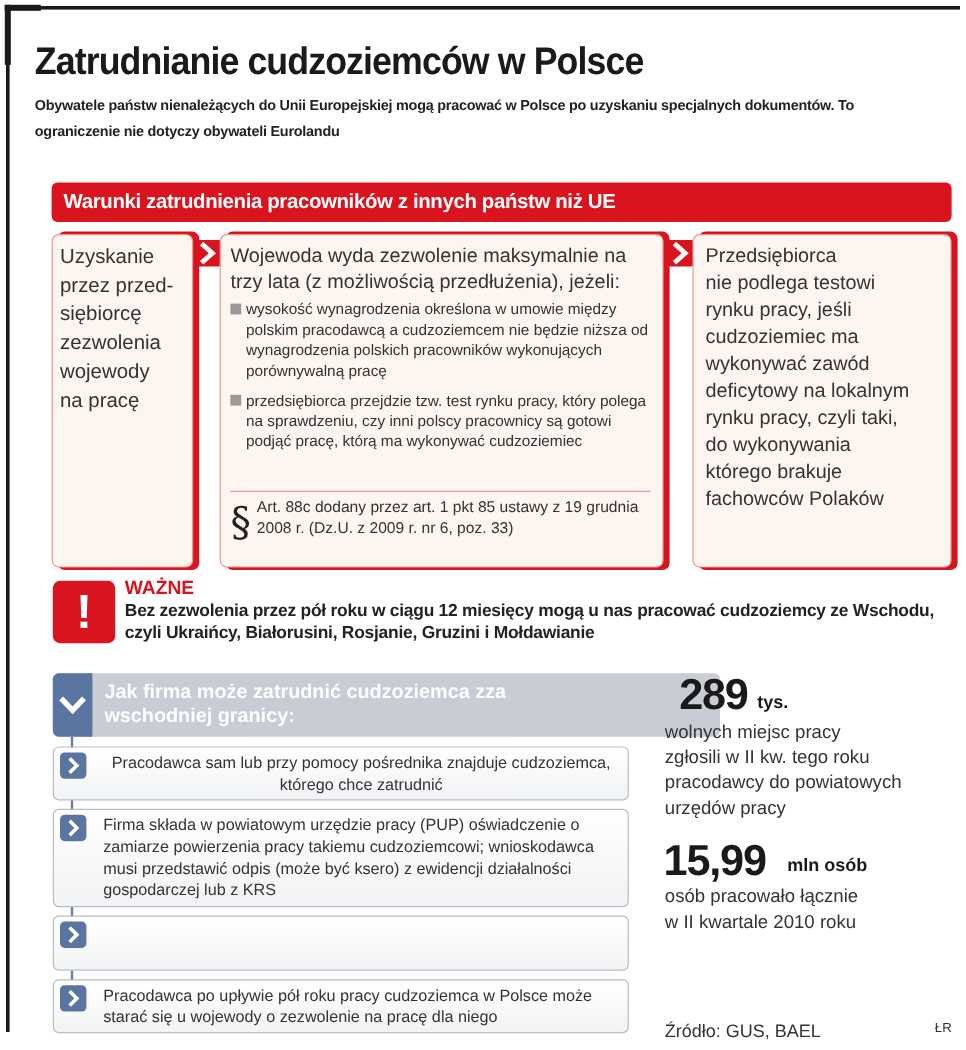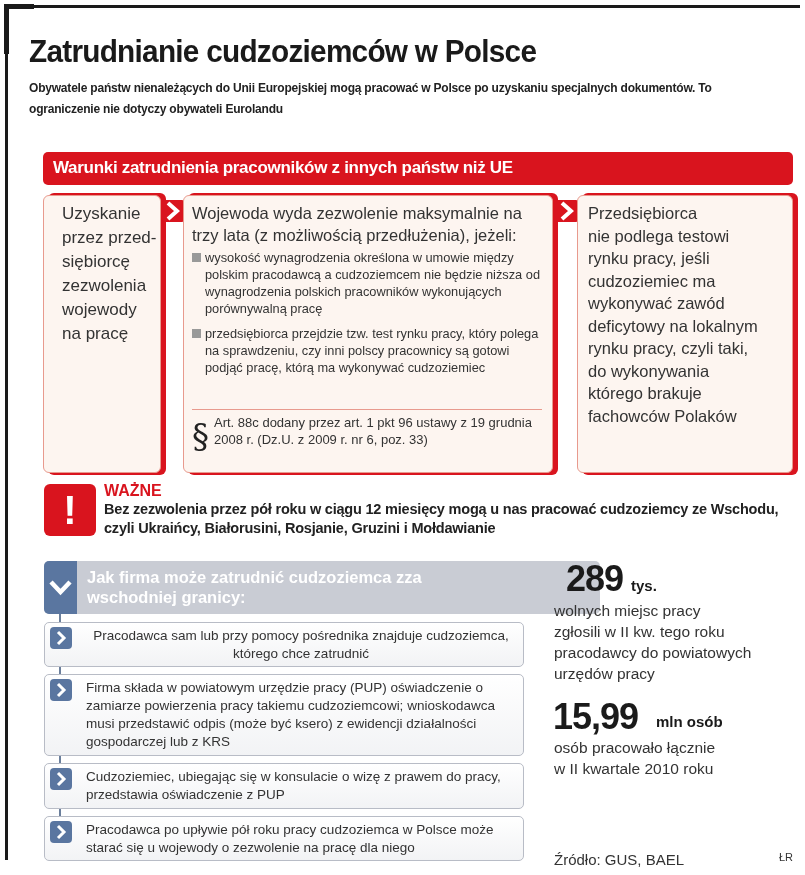--- a/index.html
+++ b/index.html
@@ -70,21 +70,21 @@
 
 <div class="red-bar">
   <span>Warunki zatrudnienia pracowników z innych państw niż UE</span>
 </div>
 
 <div class="panel-shadow" style="left:48px; top:193px; width:118px; height:282px;"></div>
 <div class="panel-shadow" style="left:188px; top:193px; width:370px; height:282px;"></div>
 <div class="panel-shadow" style="left:582px; top:193px; width:216px; height:282px;"></div>
 
 <div class="panel p1">
-  <div class="txt" style="white-space:pre-line;margin-left:12px;">Uzyskanie
+  <div class="txt" style="white-space:pre-line;">Uzyskanie
 przez przed-
 siębiorcę
 zezwolenia
 wojewody
 na pracę</div>
 </div>
 
 <div class="chev-red" style="left:162px; top:200px;">
   <svg width="22" height="22" viewBox="0 0 22 22">
       <path d="M6 3 L15 11 L6 19" stroke="#fff" stroke-width="4" fill="none"></path>
@@ -99,21 +99,21 @@
       <span>wysokość wynagrodzenia określona w umowie między polskim pracodawcą a cudzoziemcem nie będzie niższa od wynagrodzenia polskich pracowników wykonujących porównywalną pracę</span>
     </div>
     <div class="bullet" style="margin-top:8px;">
       <span class="sq"></span>
       <span>przedsiębiorca  przejdzie tzw. test rynku pracy, który polega na sprawdzeniu, czy inni polscy pracownicy są gotowi podjąć pracę, którą ma wykonywać cudzoziemiec</span>
     </div>
   </div>
   <div class="hr"></div>
   <div class="law">
     <span class="para">§</span>
-    <span class="ltxt">Art. 88c dodany przez art. 1 pkt 96 ustawy z 19 grudnia 2008 r. (Dz.U. z 2009 r. nr 6, poz. 33)</span>
+    <span class="ltxt">Art. 88c dodany przez art. 1 pkt 85 ustawy z 19 grudnia 2008 r. (Dz.U. z 2009 r. nr 6, poz. 33)</span>
   </div>
 </div>
 
 <div class="chev-red" style="left:556px; top:200px;">
   <svg width="22" height="22" viewBox="0 0 22 22">
       <path d="M6 3 L15 11 L6 19" stroke="#fff" stroke-width="4" fill="none"></path>
     </svg>
 </div>
 
 <div class="panel p3">
@@ -162,21 +162,20 @@
   <div class="stxt">Firma składa w powiatowym urzędzie pracy (PUP) oświadczenie o zamiarze powierzenia pracy takiemu cudzoziemcowi; wnioskodawca musi przedstawić odpis (może być ksero) z ewidencji działalności gospodarczej lub z KRS</div>
 </div>
 
 <div class="connector" style="top:756px; height:8px;"></div>
 <div class="step" style="top:763px; height:46px;">
   <div class="ico">
     <svg width="22" height="22" viewBox="0 0 22 22">
         <path d="M8 5 L14 11 L8 17" stroke="#fff" stroke-width="3" fill="none"></path>
       </svg>
   </div>
-  <div class="stxt">Cudzoziemiec, ubiegając się w konsulacie o wizę z prawem do pracy, przedstawia oświadczenie z PUP</div>
 </div>
 
 <div class="connector" style="top:809px; height:8px;"></div>
 <div class="step" style="top:816px; height:45px;">
   <div class="ico">
     <svg width="22" height="22" viewBox="0 0 22 22">
         <path d="M8 5 L14 11 L8 17" stroke="#fff" stroke-width="3" fill="none"></path>
       </svg>
   </div>
   <div class="stxt">Pracodawca po upływie pół roku pracy cudzoziemca w Polsce może starać się u wojewody o zezwolenie na pracę dla niego</div>

